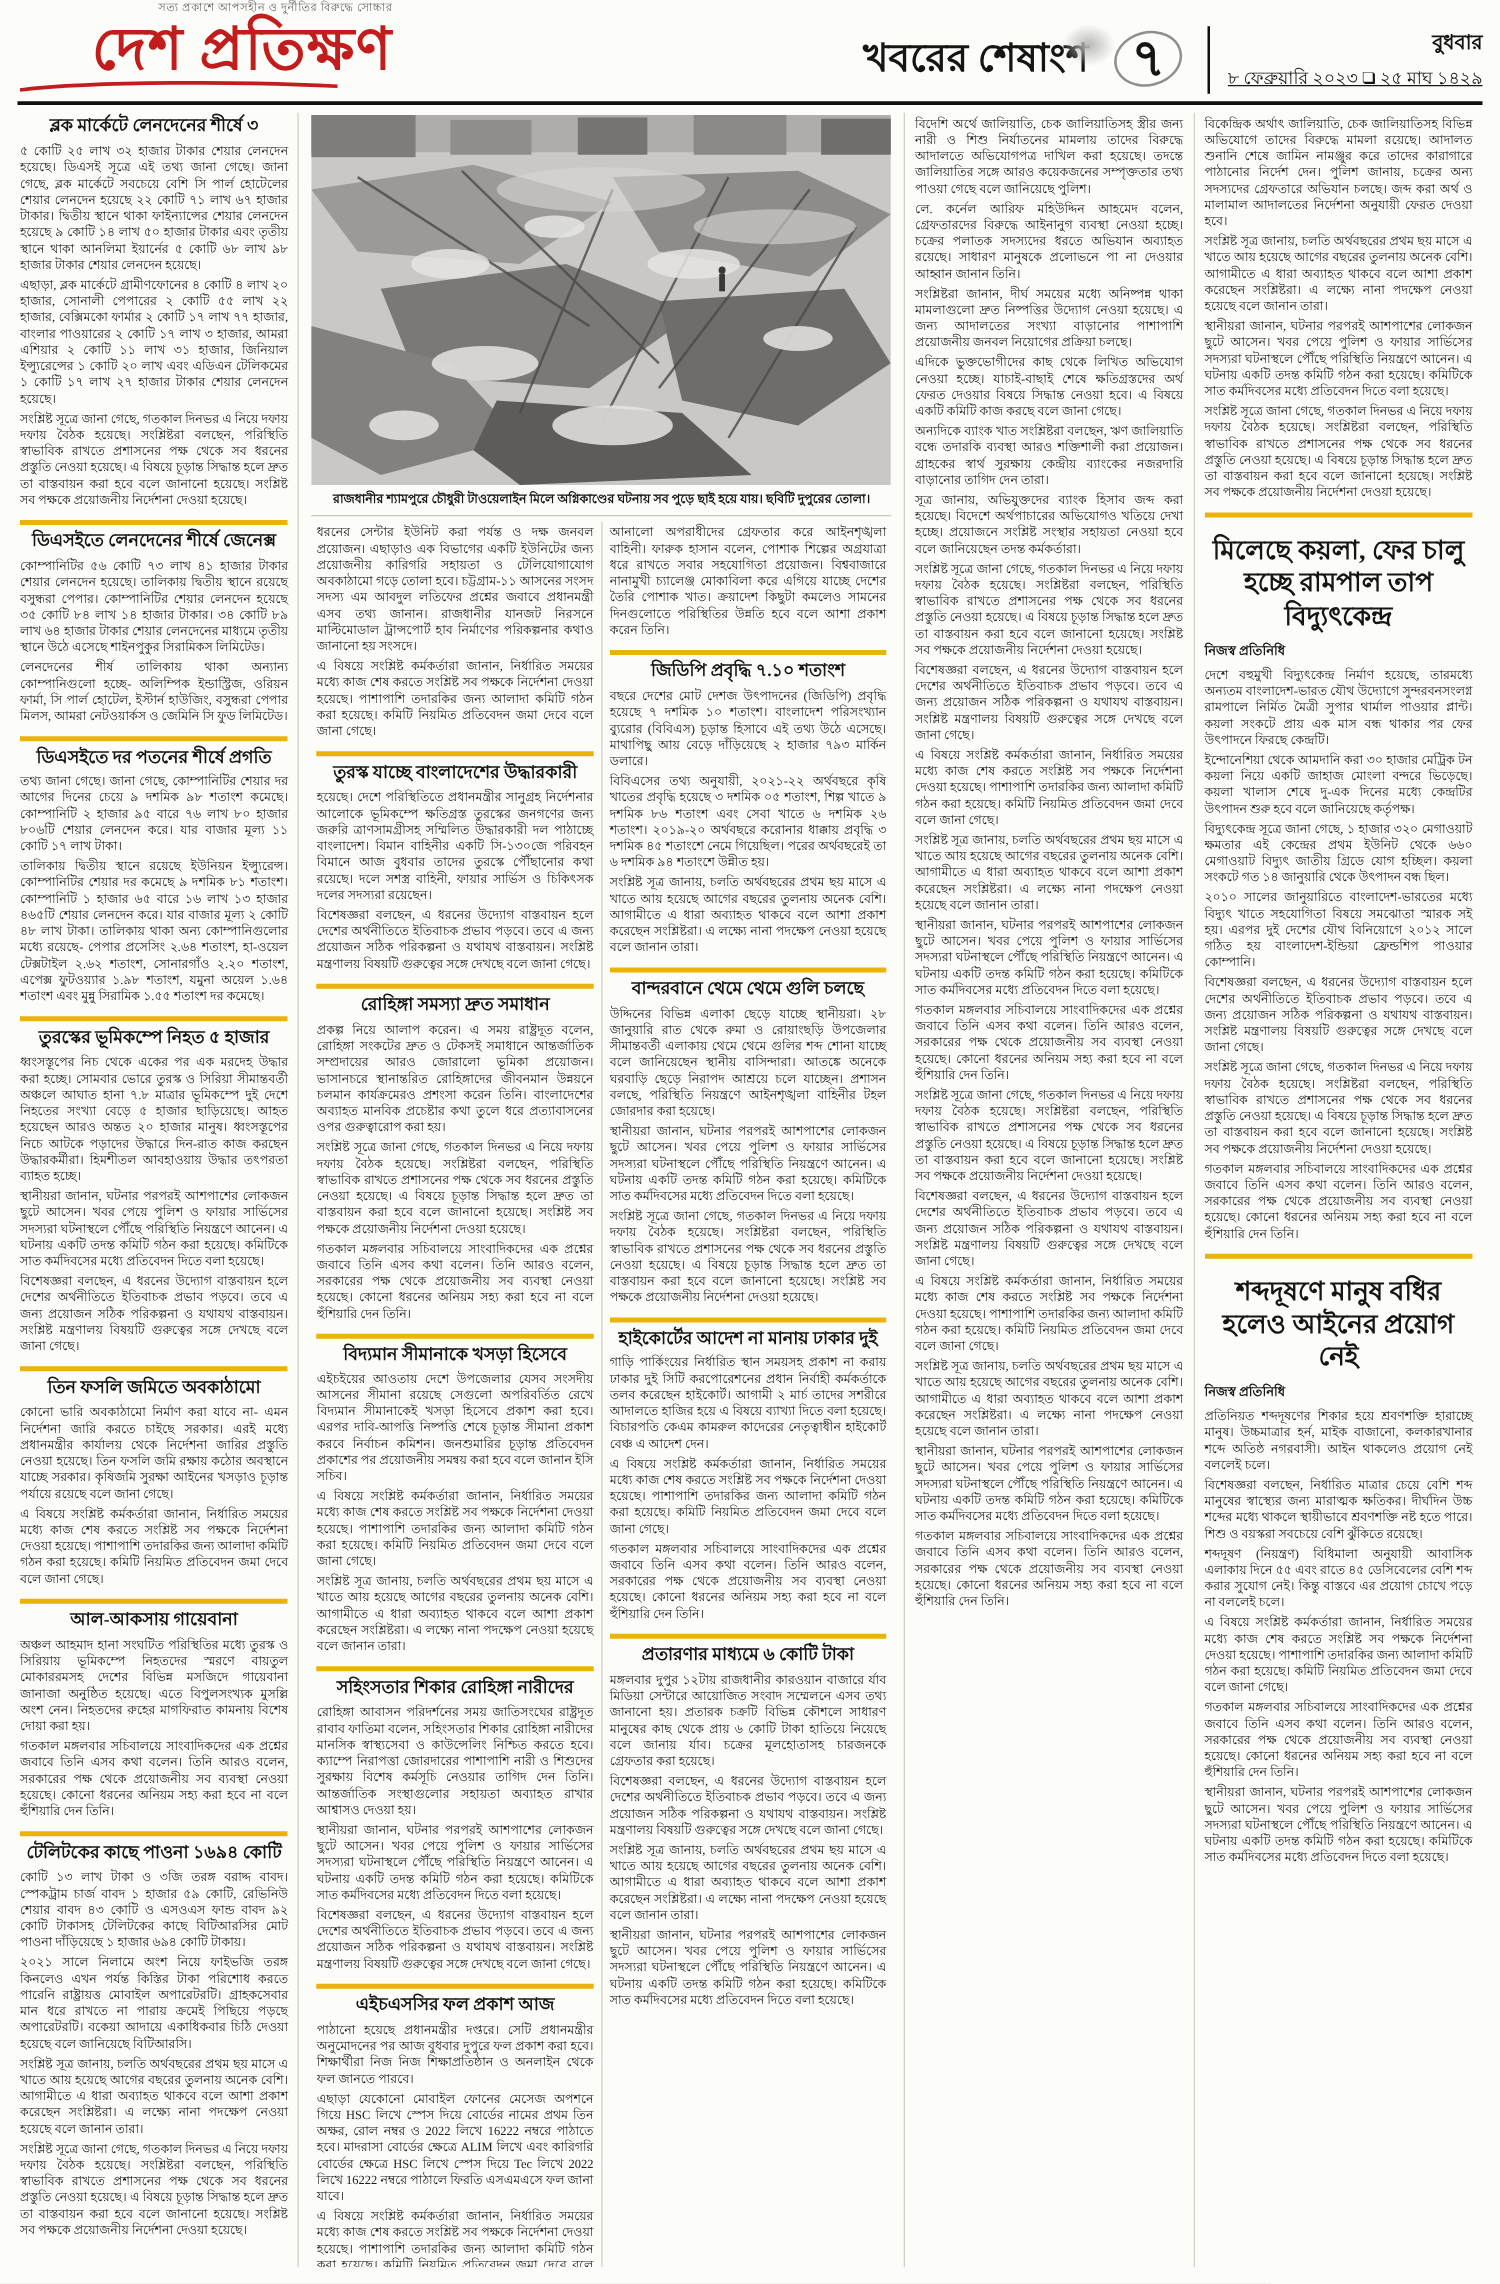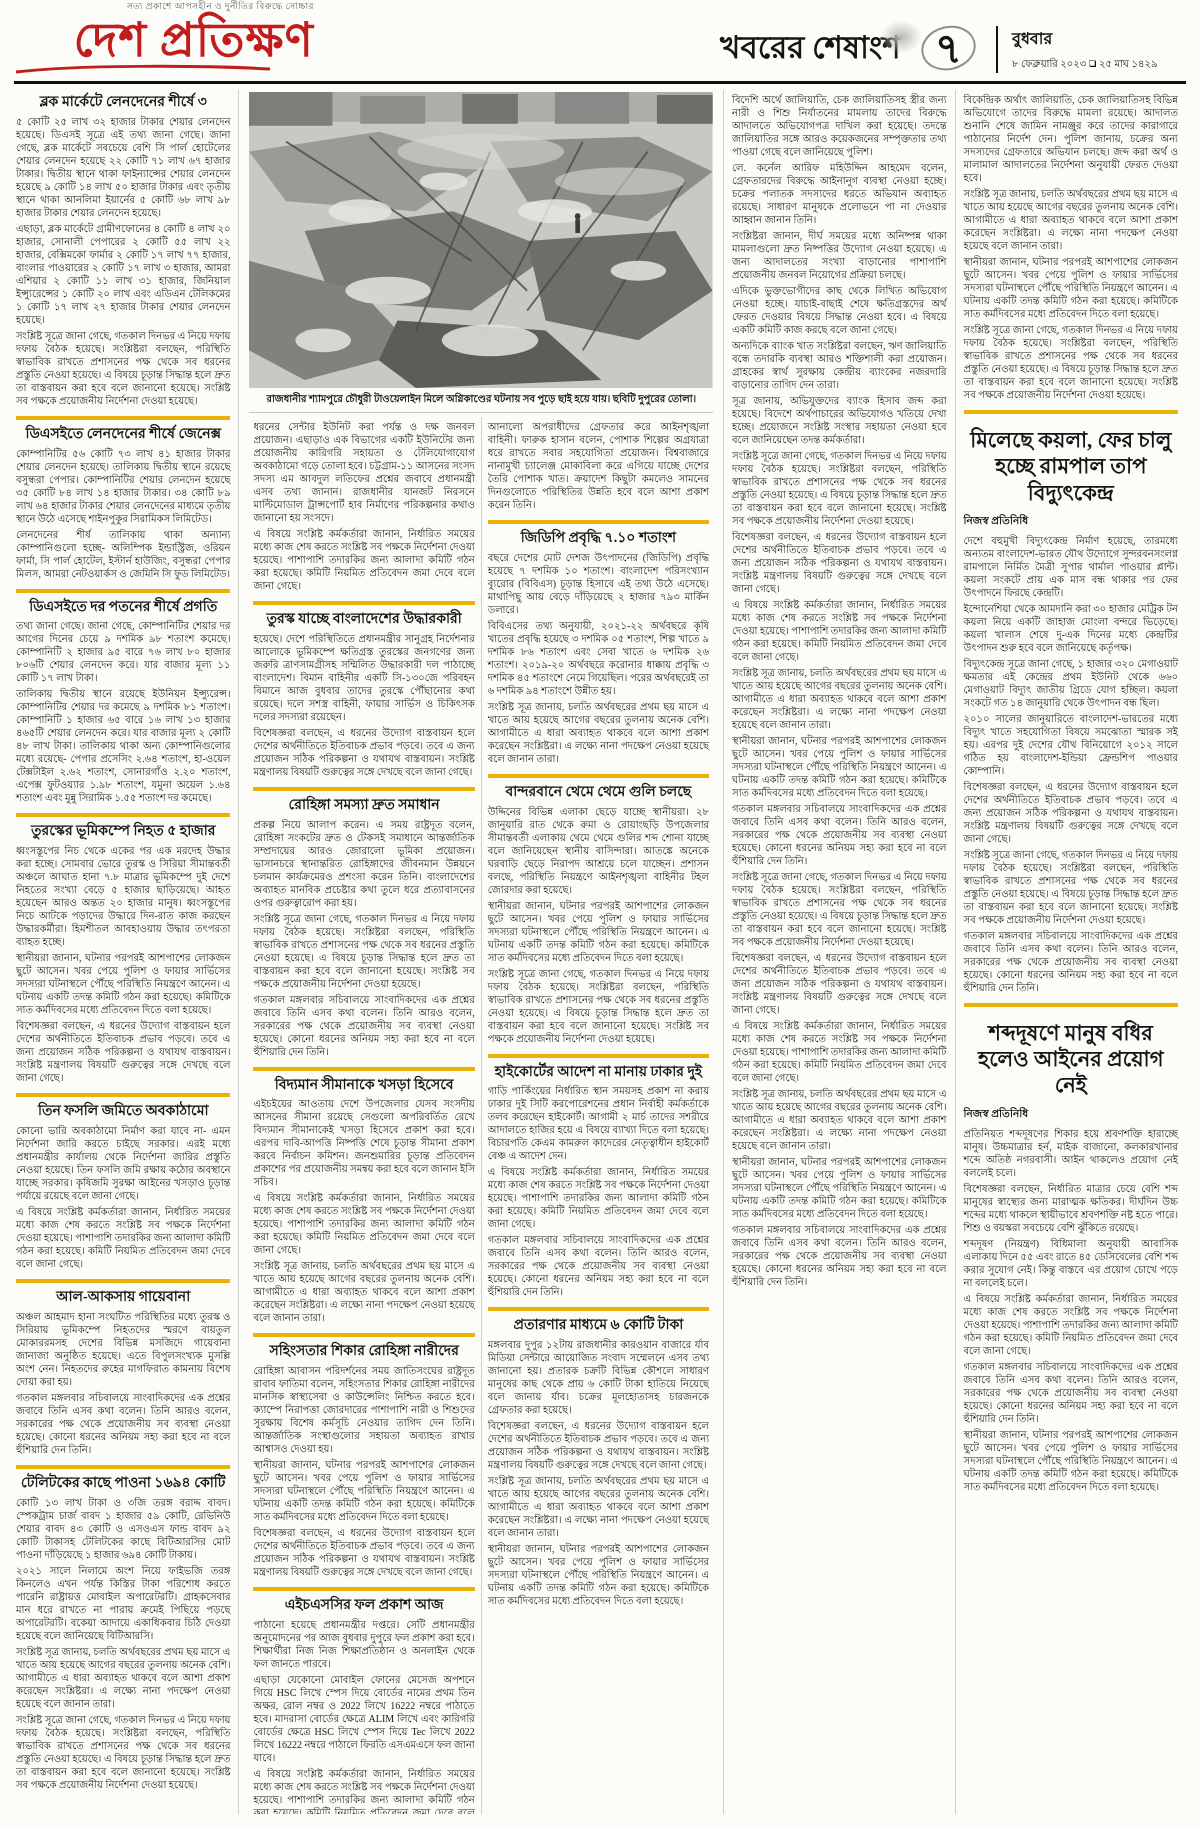--- a/index.html
+++ b/index.html
@@ -24,23 +24,23 @@
     position: absolute; right: -30px; top: -10px; width: 60px; height: 48px;
     background: radial-gradient(closest-side, #b9b9b6 0%, rgba(185,185,182,0) 70%);
     pointer-events: none;
   }
   .page-num { position: relative; font-weight: bold; padding: 0 16px; }
   .pn-ring {
     position: absolute; inset: -2px 2px 0 2px; border: 2px solid #8f8f8c;
     border-radius: 50%; transform: rotate(-14deg);
   }
   .pn-digit { font-size: 42px; line-height: 1; position: relative; }
-  .date-block { border-left: 2px solid #101010; padding-left: 14px; min-width: 190px; }
+  .date-block { border-left: 2px solid #101010; padding-left: 14px; text-align: right; min-width: 190px; }
   .weekday { font-size: 16px; font-weight: bold; }
-  .dateline { font-size: 10px; margin-top: 3px; }
+  .dateline { font-size: 14px; margin-top: 3px; text-decoration: underline; }
   
   .content { display: flex; margin-top: 6px; height: 1724px; overflow: hidden; }
   .content > section { overflow: hidden; padding: 0 8px; border-left: 1px solid #cfcfca; }
   .content > section:first-child { border-left: none; padding-left: 2px; }
   .colA { flex: 1 1 0; }
   .middle { flex: 2.18 1 0; display: flex; flex-direction: column; }
   .middle-cols { display: flex; flex: 1; overflow: hidden; }
   .middle-cols .colB { flex: 1 1 0; overflow: hidden; padding: 0 6px; }
   .middle-cols .colB + .colB { border-left: 1px solid #cfcfca; }
   

